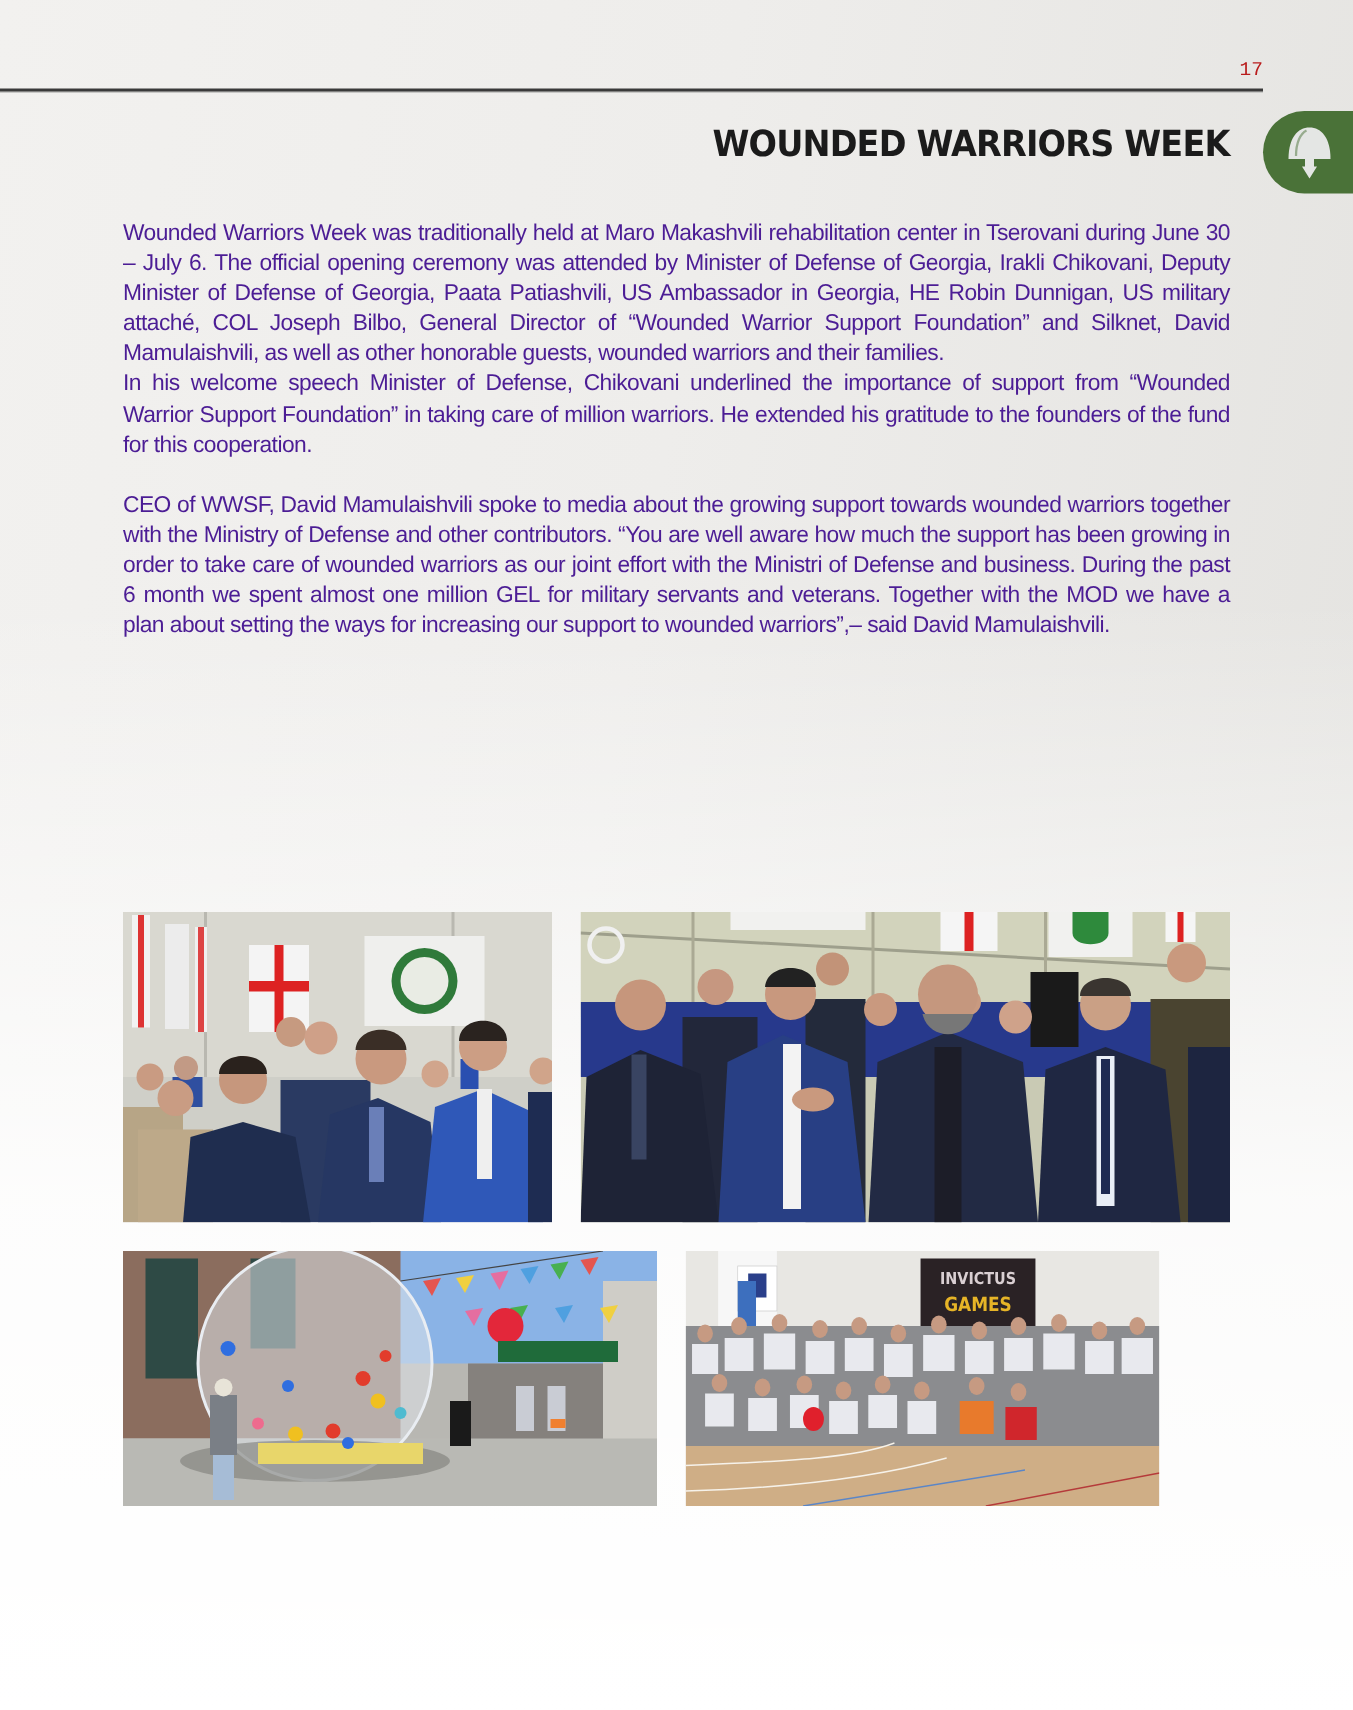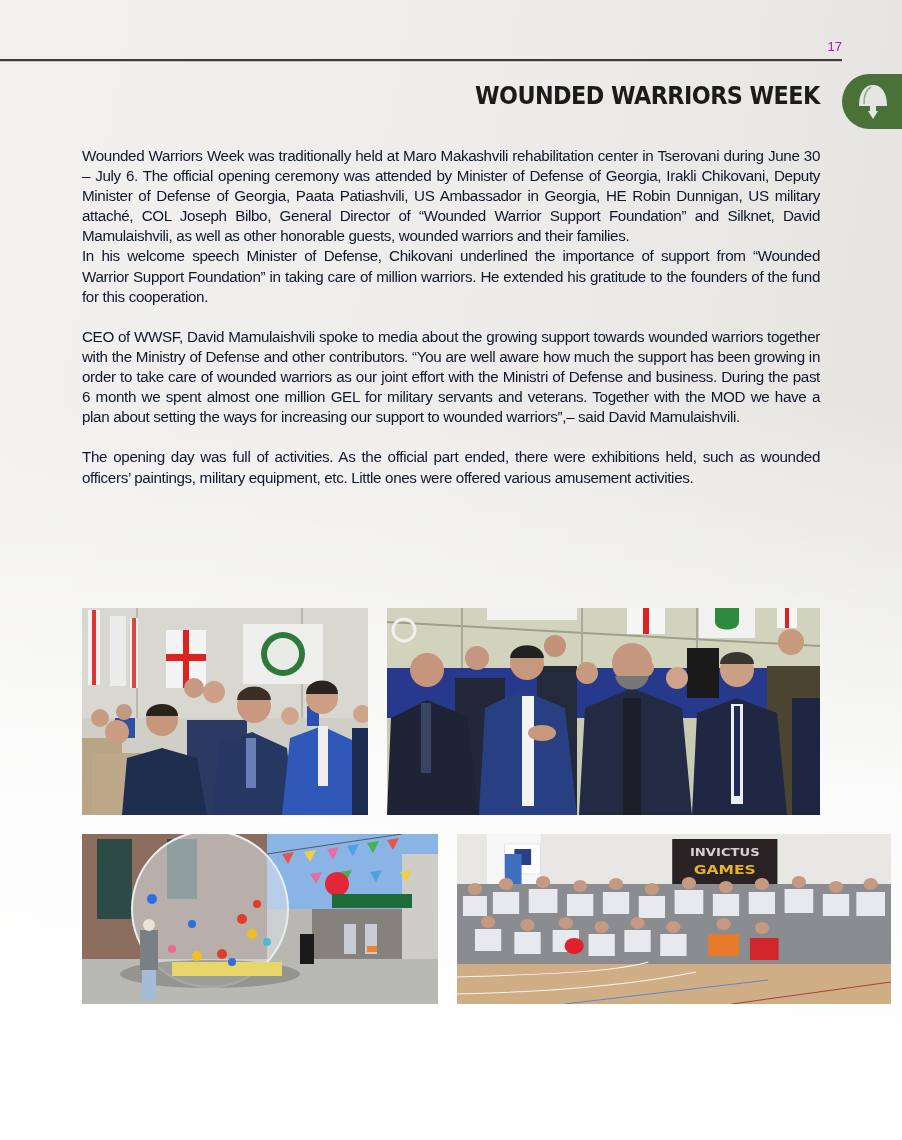--- a/index.html
+++ b/index.html
@@ -6,52 +6,52 @@
     body {
       width: 902px; height: 1140px; position: relative; overflow: hidden;
       background:
         linear-gradient(180deg, rgba(255,255,255,0) 0%, rgba(255,255,255,0) 35%, rgba(255,255,255,0.85) 70%, #ffffff 100%),
         linear-gradient(100deg, #f2f1ef 0%, #eeedeb 45%, #e3e2df 100%);
       font-family: "Liberation Sans", "DejaVu Sans", sans-serif;
       color: #2a2a2a;
     }
     .page-number {
       position: absolute; top: 39px; left: 812px; width: 30px; text-align: right;
-      font-family: Liberation Sans, sans-serif; font-size: 13px; color: #a21caf;
+      font-family: Liberation Mono, monospace; font-size: 13px; color: #b91c1c;
     }
     .header-rule {
       position: absolute; top: 59px; left: 0; width: 842px; height: 2px;
       background: #3a3a3a; border-bottom: 1px solid #c9c9c7;
     }
     .title {
       position: absolute; top: 82px; right: 82px; margin: 0;
       font-family: "DejaVu Sans", sans-serif; font-weight: bold; font-size: 24px;
       letter-spacing: -0.6px; color: #1b1b1b; transform: scaleX(0.93); transform-origin: right center;
       white-space: nowrap;
     }
     .badge {
       position: absolute; top: 74px; left: 842px; width: 80px; height: 55px;
       background: #4a7238; border-radius: 28px 0 0 28px;
     }
     .badge svg { position: absolute; left: 14px; top: 8px; }
 
     .body-text {
       position: absolute; top: 146px; left: 82px; width: 738px;
       font-family: "Liberation Sans Narrow", "Liberation Sans", sans-serif;
-      font-size: 15.2px; line-height: 20.1px; color: #0f172a;
+      font-size: 15.2px; line-height: 20.1px; color: #4c1d95;
       text-align: justify; letter-spacing: -0.35px;
     }
     .body-text p { margin: 0; }
     .body-text p.gap { margin-top: 20.1px; }
 
     .photo { position: absolute; overflow: hidden; }
     .p1 { left: 82px; top: 608px; width: 286px; height: 207px; }
     .p2 { left: 387px; top: 608px; width: 433px; height: 207px; }
     .p3 { left: 82px; top: 834px; width: 356px; height: 170px; }
-    .p4 { left: 457px; top: 834px; width: 434px; height: 170px; }
+    .p4 { left: 457px; top: 834px; width: 316px; height: 170px; }
     .photo svg { display: block; width: 100%; height: 100%; }
   </style>
 </head>
 <body>
 
 <div class="page-number">17</div>
 <div class="header-rule"></div>
 
 <h1 class="title">WOUNDED WARRIORS WEEK</h1>
 
@@ -60,21 +60,20 @@
     <path d="M3 24 C3 10 9 3 17 3 C25 3 31 10 31 24 Z" fill="#e4e6e4"></path>
     <path d="M8 22 C8 13 11 7 15 5" stroke="#4a7238" stroke-width="1.5" fill="none" opacity="0.5"></path>
     <path d="M14 24 L14 29 L12 29 L17 37 L22 29 L20 29 L20 24 Z" fill="#e4e6e4"></path>
   </svg>
 </div>
 
 <div class="body-text">
   <p>Wounded Warriors Week was traditionally held at Maro Makashvili rehabilitation center in Tserovani during June 30 – July 6. The official opening ceremony was attended by Minister of Defense of Georgia, Irakli Chikovani, Deputy Minister of Defense of Georgia, Paata Patiashvili, US Ambassador in Georgia, HE Robin Dunnigan, US military attaché, COL Joseph Bilbo, General Director of “Wounded Warrior Support Foundation” and Silknet, David Mamulaishvili, as well as other honorable guests, wounded warriors and their families.</p>
   <p>In his welcome speech Minister of Defense, Chikovani underlined the importance of support from “Wounded Warrior Support Foundation” in taking care of million warriors. He extended his gratitude to the founders of the fund for this cooperation.</p>
   <p class="gap">CEO of WWSF, David Mamulaishvili spoke to media about the growing support towards wounded warriors together with the Ministry of Defense and other contributors. “You are well aware how much the support has been growing in order to take care of wounded warriors as our joint effort with the Ministri of Defense and business. During the past 6 month we spent almost one million GEL for military servants and veterans. Together with the MOD we have a plan about setting the ways for increasing our support to wounded warriors”,– said David Mamulaishvili.</p>
-  <p class="gap">The opening day was full of activities. As the official part ended, there were exhibitions held, such as wounded officers’ paintings, military equipment, etc. Little ones were offered various amusement activities.</p>
 </div>
 
 <div class="photo p1">
   <svg viewBox="0 0 286 207" preserveAspectRatio="none">
     <rect width="286" height="207" fill="#cfcfc8"></rect>
     <rect width="286" height="110" fill="#d9d8d0"></rect>
     <line x1="55" y1="0" x2="55" y2="110" stroke="#b9b8b0" stroke-width="2"></line>
     <line x1="220" y1="0" x2="220" y2="110" stroke="#b9b8b0" stroke-width="2"></line>
     <rect x="6" y="2" width="12" height="75" fill="#f2f2f2"></rect>
       <rect x="10" y="2" width="4" height="75" fill="#d33"></rect>

